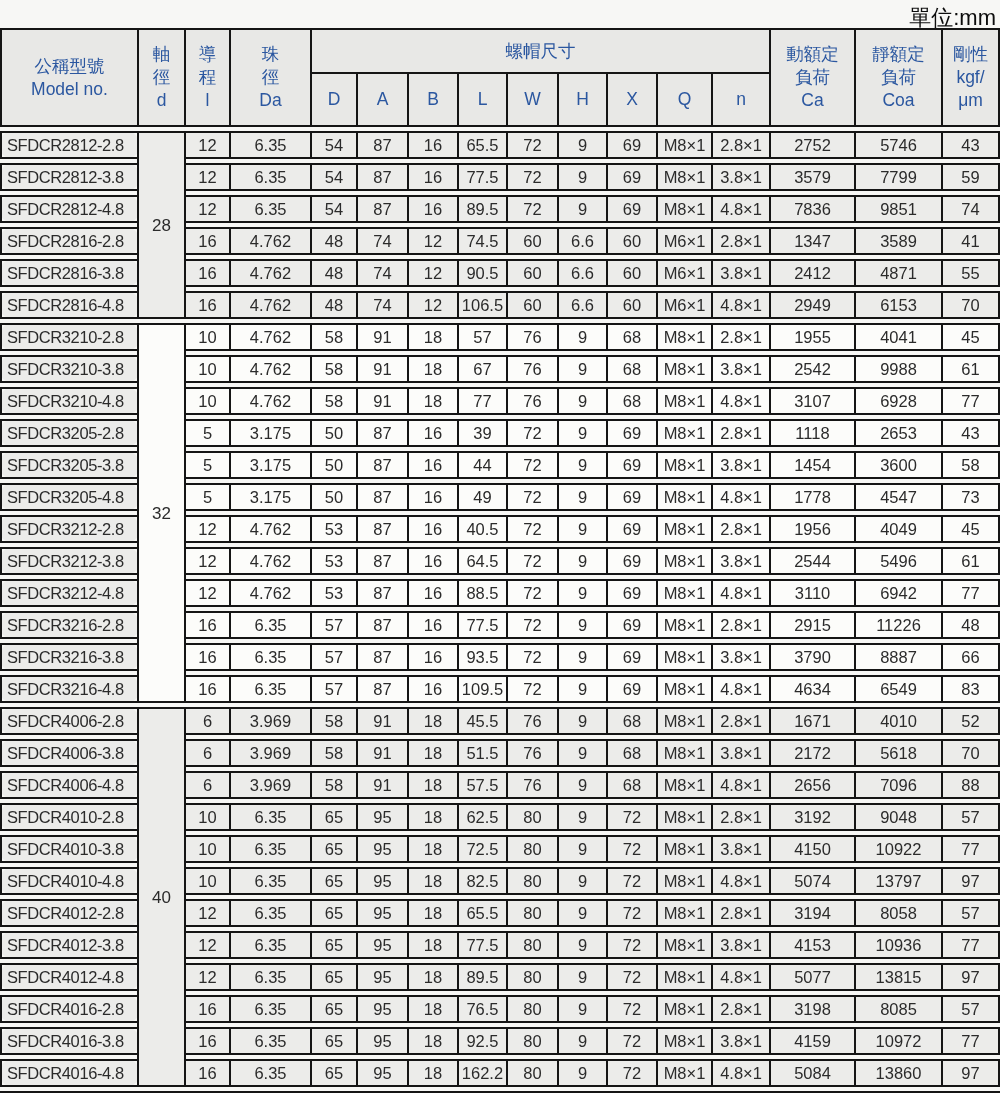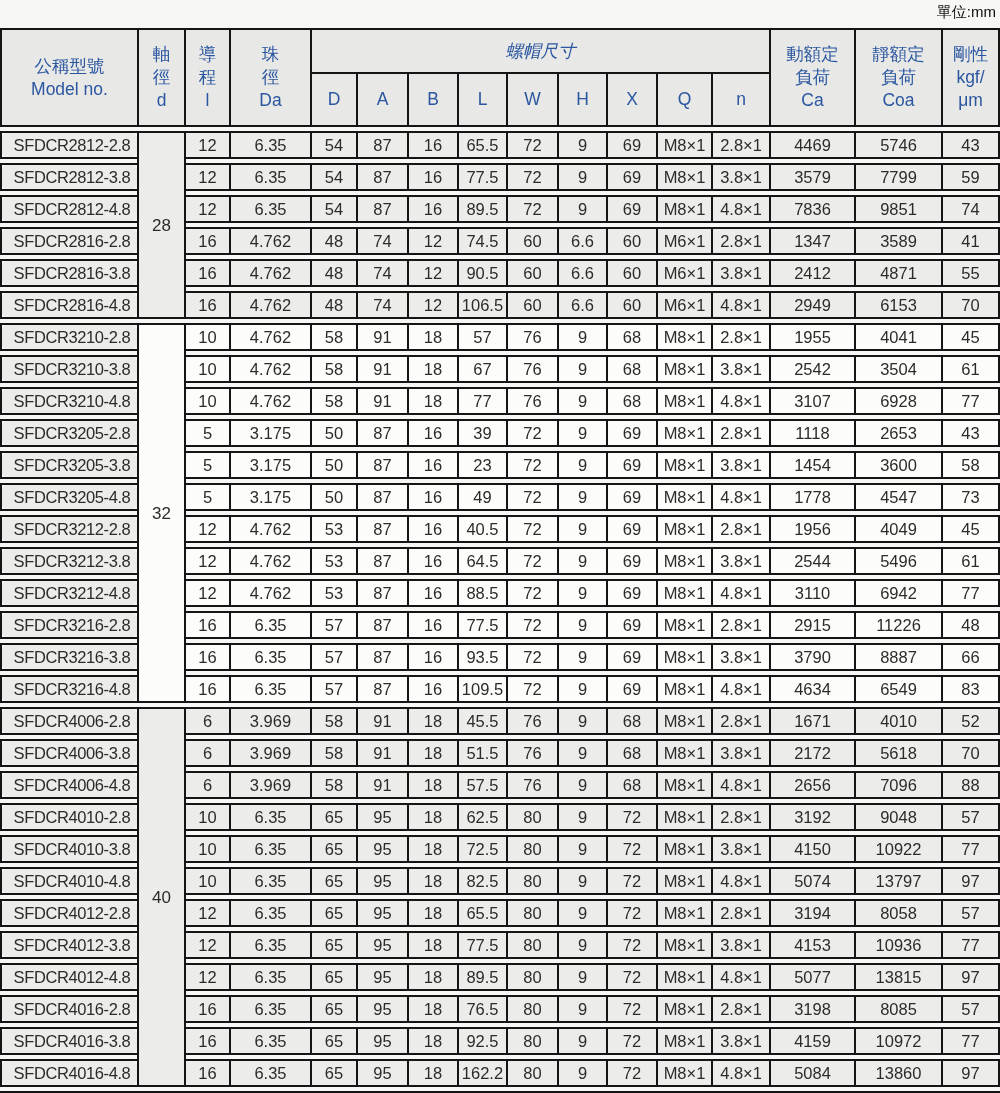--- a/index.html
+++ b/index.html
@@ -7,55 +7,55 @@
   body {
     width:1000px; height:1093px;
     background:#f7f7f5;
     font-family:"Liberation Sans","DejaVu Sans",sans-serif;
     -webkit-font-smoothing:antialiased;
   }
   .unit-label {
     height:24px;
     padding:3px 4px 1px 0;
     text-align:right;
-    font-size:15px;
+    font-size:22px;
     color:#0d0d0d;
   }
   table.spec {
     width:1000px;
     border-collapse:collapse;
     table-layout:fixed;
   }
   th.hd {
     background:#e8e8e6;
     color:#2b57a0;
     border:2px solid #151515;
     font-weight:normal;
     text-align:center;
     vertical-align:middle;
     white-space:pre-line;
     line-height:1.3;
     font-size:17.5px;
     padding:2px 0;
   }
-  th.hd.group { height:38px;font-style:italic; }
+  th.hd.group { height:38px; }
   th.hd.sub   { height:47px; }
   td.cell {
     border:2px solid #151515;
     height:24px;
     padding:0;
     text-align:center;
     vertical-align:middle;
     font-size:16.5px;
     color:#2b2b2b;
     line-height:1;
     overflow:hidden;
   }
   td.model-cell {
-    text-align:center;
+    text-align:left;
     padding-left:5px;
     background:#ececea;
     letter-spacing:-0.4px;
     border-radius:9px;
   }
   tr.shade-gray  td.cell { background:#ececea; }
   tr.shade-white td.cell { background:#fcfcfa; }
   tr.shade-gray  td.model-cell, tr.shade-white td.model-cell { background:#ececea; }
   td.d-cell { font-size:17px;margin-top:21px; }
   tr.spacer-row td {
@@ -138,21 +138,21 @@
         <td class="cell">6.35</td>
         <td class="cell">54</td>
         <td class="cell">87</td>
         <td class="cell">16</td>
         <td class="cell">65.5</td>
         <td class="cell">72</td>
         <td class="cell">9</td>
         <td class="cell">69</td>
         <td class="cell">M8×1</td>
         <td class="cell">2.8×1</td>
-        <td class="cell">4469</td>
+        <td class="cell">2752</td>
         <td class="cell">5746</td>
         <td class="cell">43</td>
       </tr>
       <tr class="spacer-row">
         <td></td>
         <td colspan="14"></td>
       </tr>
       <tr class="data-row shade-gray">
         <td class="cell model-cell">SFDCR2812-3.8</td>
         <td class="cell">12</td>
@@ -286,21 +286,21 @@
         <td class="cell">58</td>
         <td class="cell">91</td>
         <td class="cell">18</td>
         <td class="cell">67</td>
         <td class="cell">76</td>
         <td class="cell">9</td>
         <td class="cell">68</td>
         <td class="cell">M8×1</td>
         <td class="cell">3.8×1</td>
         <td class="cell">2542</td>
-        <td class="cell">3504</td>
+        <td class="cell">9988</td>
         <td class="cell">61</td>
       </tr>
       <tr class="spacer-row">
         <td></td>
         <td colspan="14"></td>
       </tr>
       <tr class="data-row shade-white">
         <td class="cell model-cell">SFDCR3210-4.8</td>
         <td class="cell">10</td>
         <td class="cell">4.762</td>
@@ -342,21 +342,21 @@
         <td></td>
         <td colspan="14"></td>
       </tr>
       <tr class="data-row shade-white">
         <td class="cell model-cell">SFDCR3205-3.8</td>
         <td class="cell">5</td>
         <td class="cell">3.175</td>
         <td class="cell">50</td>
         <td class="cell">87</td>
         <td class="cell">16</td>
-        <td class="cell">23</td>
+        <td class="cell">44</td>
         <td class="cell">72</td>
         <td class="cell">9</td>
         <td class="cell">69</td>
         <td class="cell">M8×1</td>
         <td class="cell">3.8×1</td>
         <td class="cell">1454</td>
         <td class="cell">3600</td>
         <td class="cell">58</td>
       </tr>
       <tr class="spacer-row">

